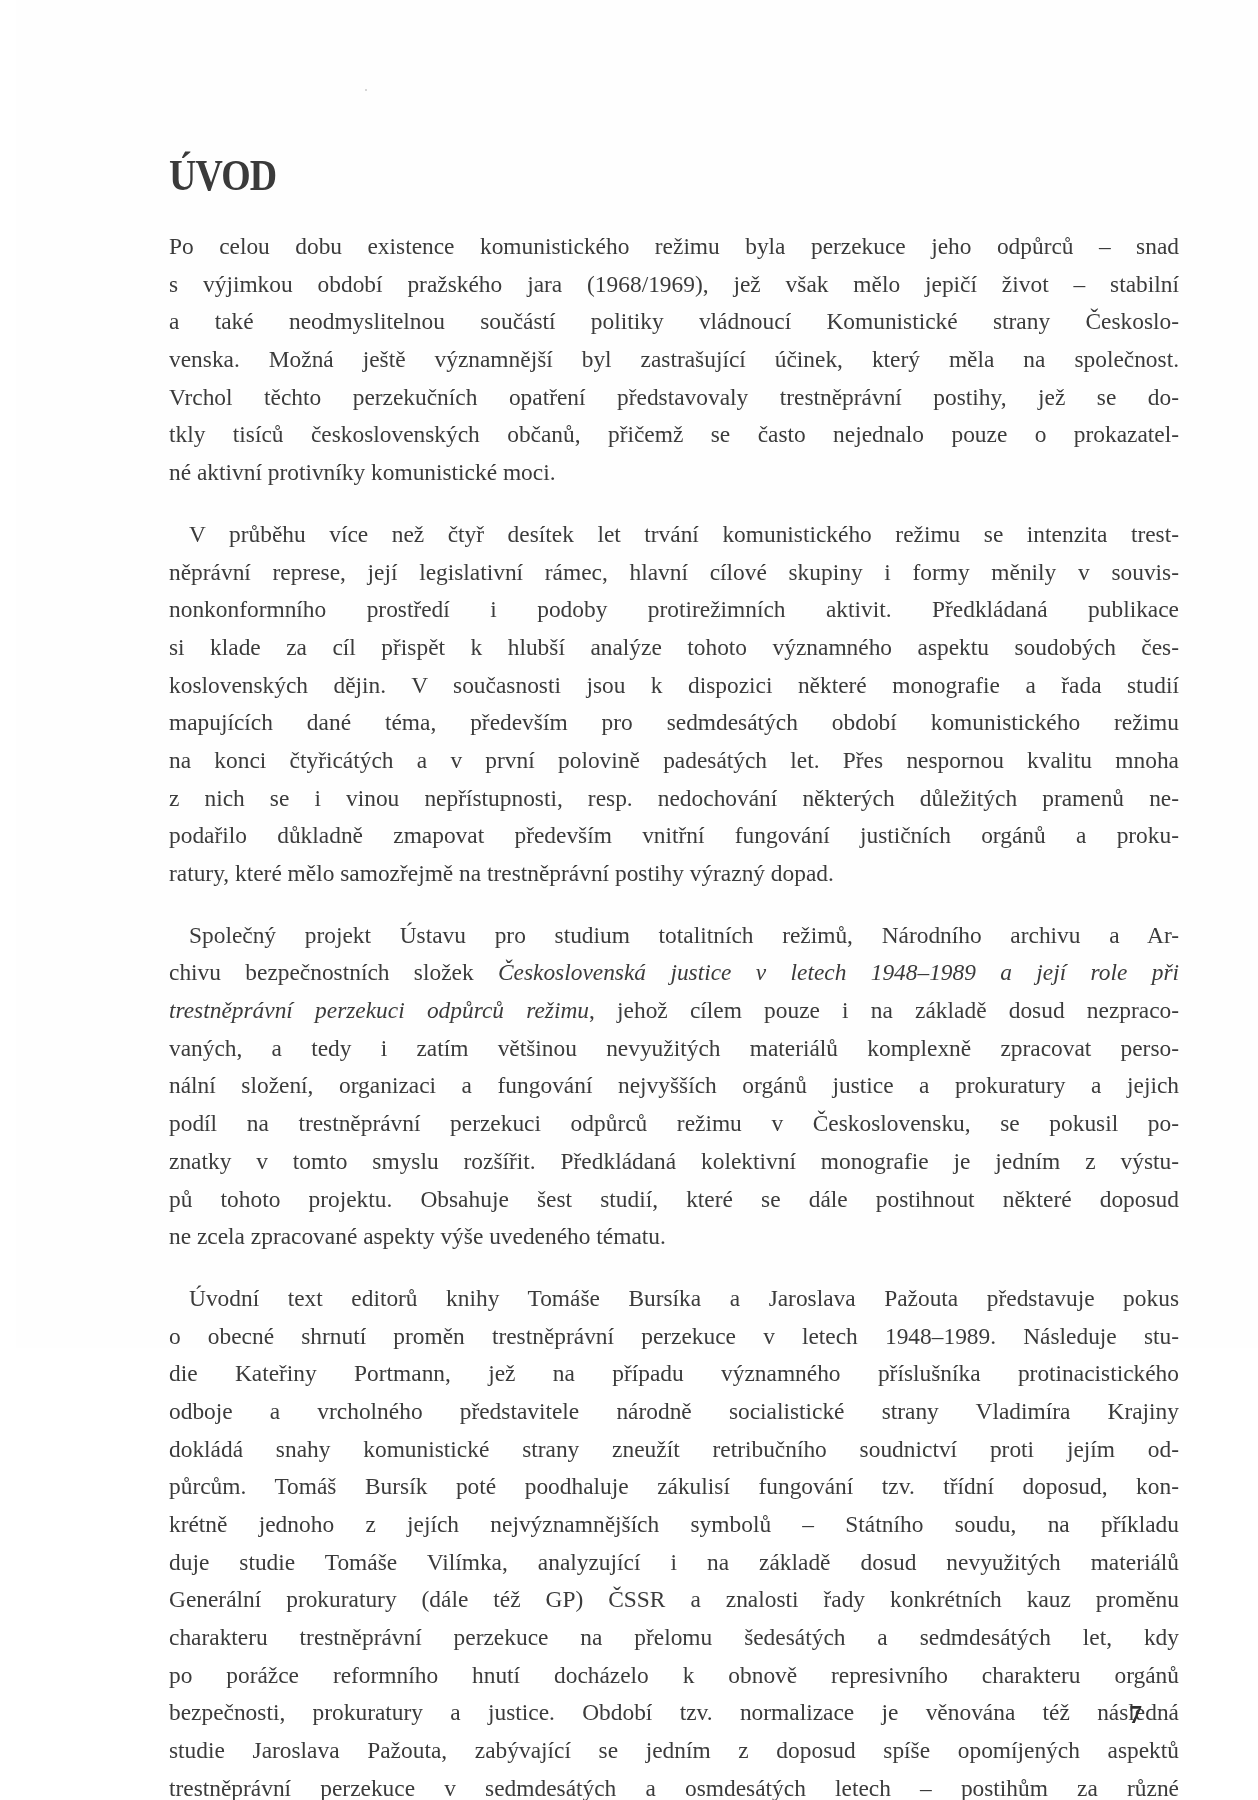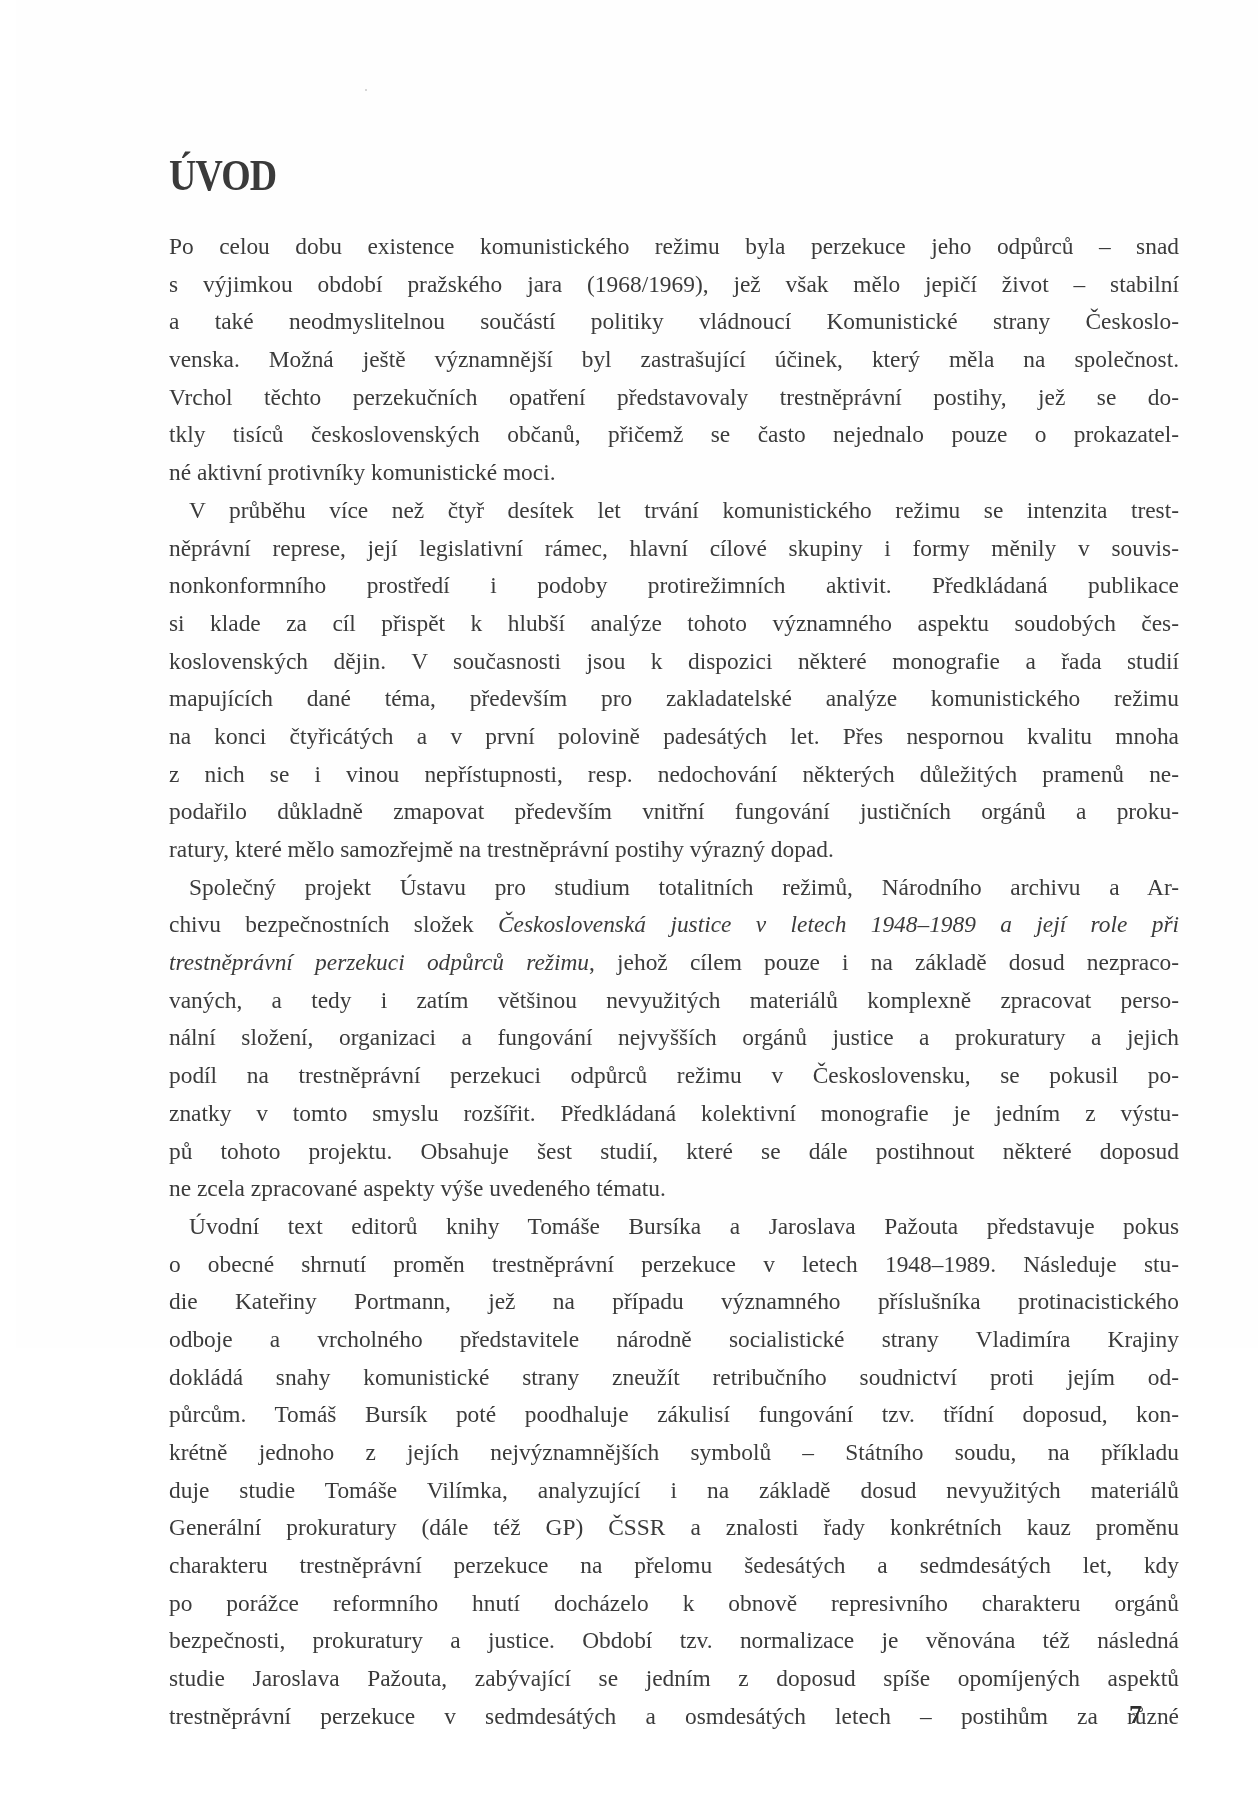--- a/index.html
+++ b/index.html
@@ -15,21 +15,21 @@
   .body-text {
     position: absolute; left: 153px; top: 228px; width: 1010px;
     font-family: "Liberation Serif", "DejaVu Serif", serif;
     font-size: 23.4px; color: #3b3b3b;
   }
   .line {
     display: block; height: 37.7px; line-height: 37.7px;
     white-space: nowrap; text-align: justify; text-align-last: justify;
   }
   .line.last { text-align-last: left; }
-  .line.indent { padding-left: 20px; }
+  .line.indent { padding-left: 20px; margin-top: 24px; }
   .line i { }
   .page-number {
     position: absolute; left: 1113px; top: 1700px;
     font-family: "Liberation Serif", "DejaVu Serif", serif;
     font-size: 26px; color: #2e2e2e; font-weight: bold;
   }
   .speck { position: absolute; left: 349px; top: 89px; width: 2px; height: 2px; background: #c8c8c8; border-radius: 50%; }
 </style>
 </head>
 <body>
@@ -50,21 +50,21 @@
       <span class="line">tkly tisíců československých občanů, přičemž se často nejednalo pouze o prokazatel-</span>
       <span class="line last">né aktivní protivníky komunistické moci.</span>
     </div>
 
     <div>
       <span class="line indent">V průběhu více než čtyř desítek let trvání komunistického režimu se intenzita trest-</span>
       <span class="line">něprávní represe, její legislativní rámec, hlavní cílové skupiny i formy měnily v souvis-</span>
       <span class="line">nonkonformního prostředí i podoby protirežimních aktivit. Předkládaná publikace</span>
       <span class="line">si klade za cíl přispět k hlubší analýze tohoto významného aspektu soudobých čes-</span>
       <span class="line">koslovenských dějin. V současnosti jsou k dispozici některé monografie a řada studií</span>
-      <span class="line">mapujících dané téma, především pro zakladatelské analýze komunistického režimu</span>
+      <span class="line">mapujících dané téma, především pro sedmdesátých období komunistického režimu</span>
       <span class="line">na konci čtyřicátých a v první polovině padesátých let. Přes nespornou kvalitu mnoha</span>
       <span class="line">z nich se i vinou nepřístupnosti, resp. nedochování některých důležitých pramenů ne-</span>
       <span class="line">podařilo důkladně zmapovat především vnitřní fungování justičních orgánů a proku-</span>
       <span class="line last">ratury, které mělo samozřejmě na trestněprávní postihy výrazný dopad.</span>
     </div>
 
     <div>
       <span class="line indent"><span>Společný projekt Ústavu pro studium totalitních režimů, Národního archivu a Ar-</span></span>
       <span class="line"><span>chivu bezpečnostních složek </span><i>Československá justice v letech 1948–1989 a její role při</i></span>
       <span class="line"><i>trestněprávní perzekuci odpůrců režimu</i><span>, jehož cílem pouze i na základě dosud nezpraco-</span></span>

